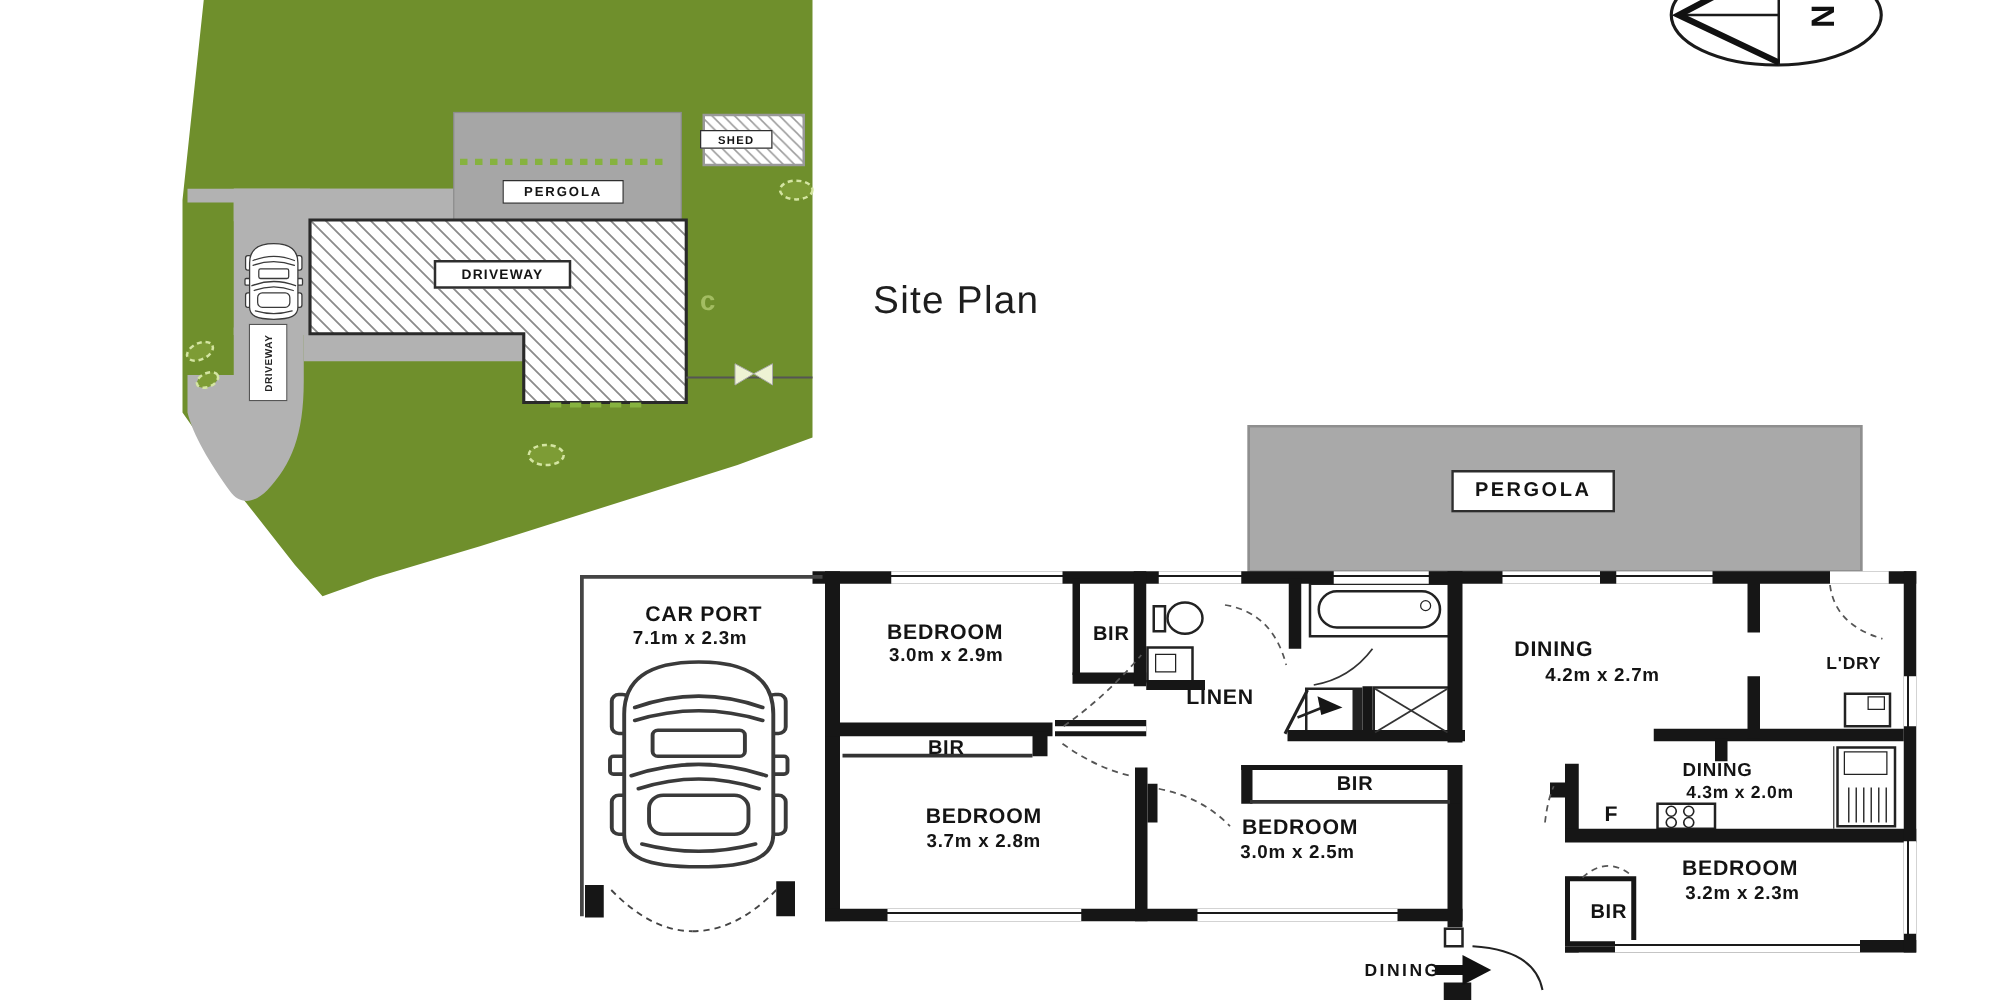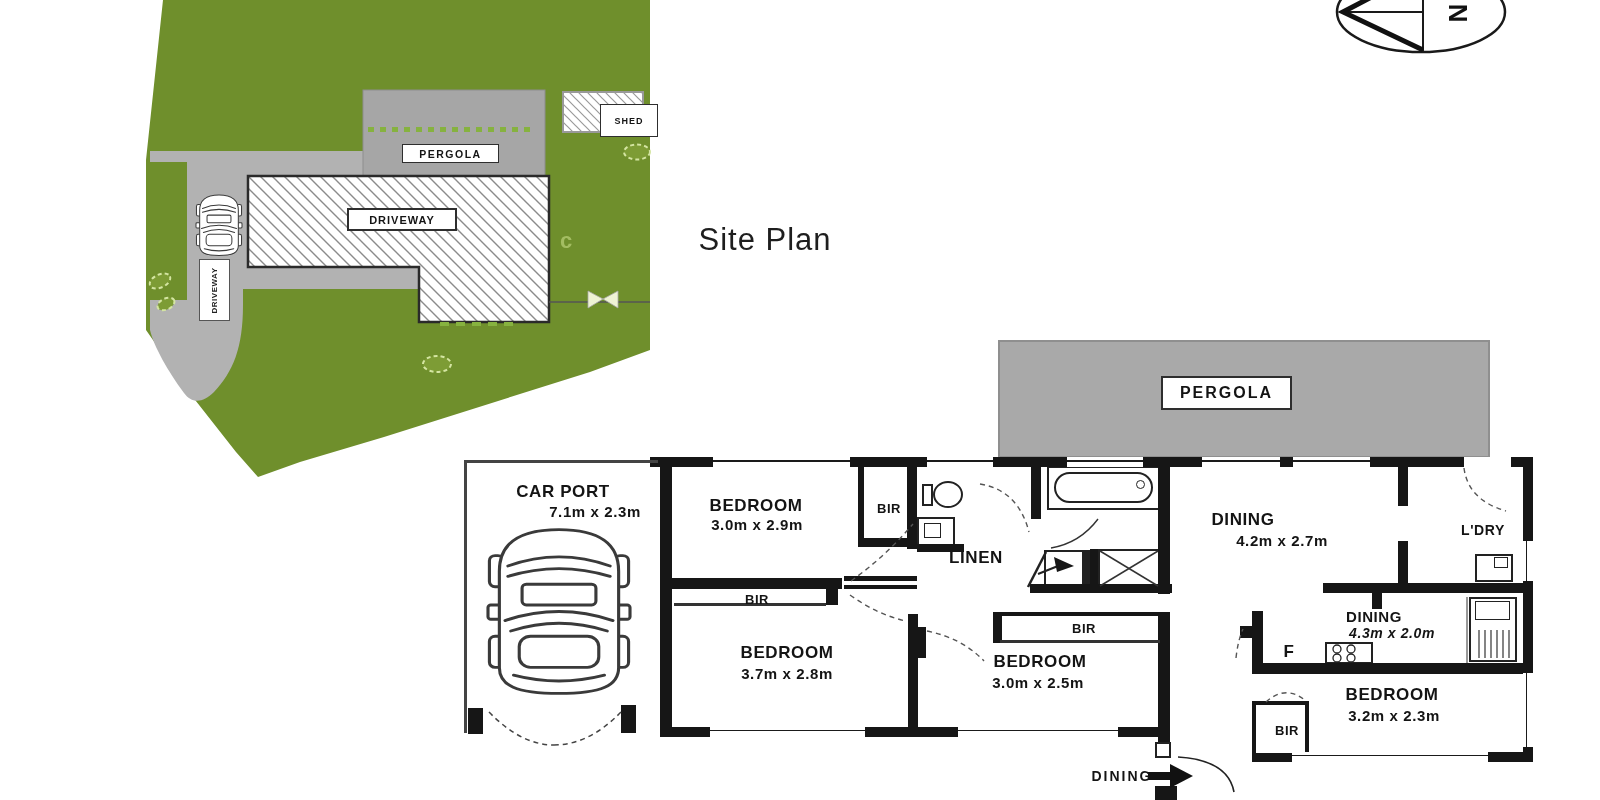--- a/index.html
+++ b/index.html
@@ -12,21 +12,21 @@
   .thin{position:absolute;background:#444;z-index:4;}
   .winh{position:absolute;height:10px;z-index:5;
         background:linear-gradient(to bottom,#fff 0 3px,#1a1a1a 3px 4.5px,#fff 4.5px 10px);}
   .winv{position:absolute;width:10px;z-index:5;
         background:linear-gradient(to right,#fff 0 3px,#1a1a1a 3px 4.5px,#fff 4.5px 10px);}
   .gap{position:absolute;background:#fff;z-index:5;}
   .fx{position:absolute;border:2px solid #222;background:#fff;z-index:3;box-sizing:border-box;}
   .lbl{position:absolute;transform:translate(-50%,-50%);font-weight:bold;color:#141414;
        white-space:nowrap;z-index:6;letter-spacing:0.6px;text-align:center;}
   .fs17{font-size:17px;} .fs15{font-size:15px;} .fs14{font-size:14px;margin-left:20px;}
-  .fs13{font-size:17px;} .fs12{font-size:13px;padding-left:12px;}
+  .fs13{font-size:17px;} .fs12{font-size:16px;padding-left:12px;}
   .tag{position:absolute;background:#fff;border:2px solid #2e2e2e;display:flex;align-items:center;
        justify-content:center;font-weight:bold;color:#141414;z-index:6;box-sizing:border-box;}
   #fp-pergola{position:absolute;left:998px;top:340px;width:492px;height:118px;
               background:#a9a9a9;border:2px solid #8f8f8f;z-index:1;box-sizing:border-box;}
   #site-title{position:absolute;left:765px;top:240px;transform:translate(-50%,-50%);
               font-size:31px;font-weight:normal;color:#1e1e1e;letter-spacing:1px;z-index:6;}
   .drv{position:absolute;left:199px;top:259px;width:29px;height:60px;background:#fff;
        border:1.5px solid #555;z-index:6;display:flex;align-items:center;justify-content:center;}
   .drv span{transform:rotate(-90deg);font-size:8px;font-weight:bold;letter-spacing:0.5px;color:#222;}
 </style>
@@ -262,33 +262,33 @@
   </svg>
 
   <div id="site-title">Site Plan</div>
 
   <div class="tag" style="left:347px;top:208px;width:110px;height:23px;font-size:11px;letter-spacing:1px;">
     <span>DRIVEWAY</span>
     </div>
   <div class="tag" style="left:402px;top:144px;width:97px;height:19px;font-size:10.5px;letter-spacing:1.5px;border-width:1.5px;">
     <span>PERGOLA</span>
     </div>
-  <div class="tag" style="left:600px;top:104px;width:58px;height:33px;font-size:9px;letter-spacing:1px;border-width:1.5px;">
+  <div class="tag" style="left:560px;top:104px;width:58px;height:15px;font-size:9px;letter-spacing:1px;border-width:1.5px;">
     <span>SHED</span>
     </div>
   <div class="drv">
     <span>DRIVEWAY</span>
     </div>
 
   <div class="tag" style="left:1161px;top:376px;width:131px;height:34px;font-size:16px;letter-spacing:2px;">
     <span>PERGOLA</span>
     </div>
 
   <div class="lbl fs17" style="left:563px;top:492px;">CAR PORT</div>
-  <div class="lbl fs15" style="left:595px;top:511px;">7.1m x 2.3m</div>
+  <div class="lbl fs15" style="left:552px;top:511px;">7.1m x 2.3m</div>
 
   <div class="lbl fs17" style="left:756px;top:506px;">BEDROOM</div>
   <div class="lbl fs15" style="left:757px;top:524px;">3.0m x 2.9m</div>
   <div class="lbl fs12" style="left:883px;top:508px;">BIR</div>
 
   <div class="lbl fs12" style="left:751px;top:599px;">BIR</div>
   <div class="lbl fs17" style="left:787px;top:653px;">BEDROOM</div>
   <div class="lbl fs15" style="left:787px;top:673px;">3.7m x 2.8m</div>
 
   <div class="lbl fs13" style="left:976px;top:558px;">LINEN</div>
@@ -296,21 +296,21 @@
   <div class="lbl fs12" style="left:1078px;top:628px;">BIR</div>
   <div class="lbl fs17" style="left:1040px;top:662px;">BEDROOM</div>
   <div class="lbl fs15" style="left:1038px;top:682px;">3.0m x 2.5m</div>
 
   <div class="lbl fs17" style="left:1243px;top:520px;">DINING</div>
   <div class="lbl fs15" style="left:1282px;top:540px;">4.2m x 2.7m</div>
 
   <div class="lbl fs14" style="left:1463px;top:530px;">L'DRY</div>
 
   <div class="lbl fs15" style="left:1374px;top:616px;">DINING</div>
-  <div class="lbl fs14" style="left:1372px;top:633px;font-style:italic;">4.3m x 2.0m</div>
+  <div class="lbl fs14" style="left:1372px;top:633px;">4.3m x 2.0m</div>
   <div class="lbl fs13" style="left:1289px;top:652px;">F</div>
 
   <div class="lbl fs17" style="left:1392px;top:695px;">BEDROOM</div>
   <div class="lbl fs15" style="left:1394px;top:715px;">3.2m x 2.3m</div>
   <div class="lbl fs12" style="left:1281px;top:730px;">BIR</div>
 
   <div class="lbl fs14" style="left:1102px;top:776px;letter-spacing:2px;">DINING</div>
 </div>
 
 </body></html>

